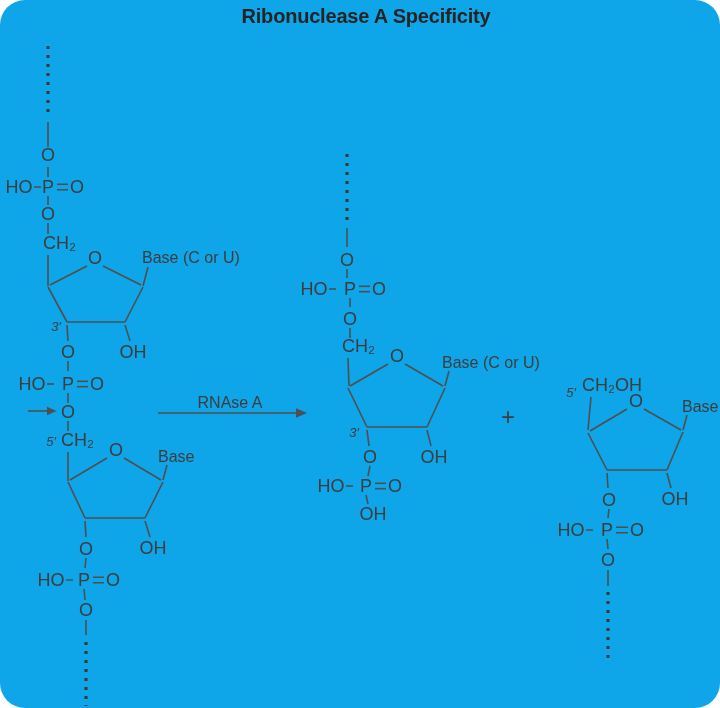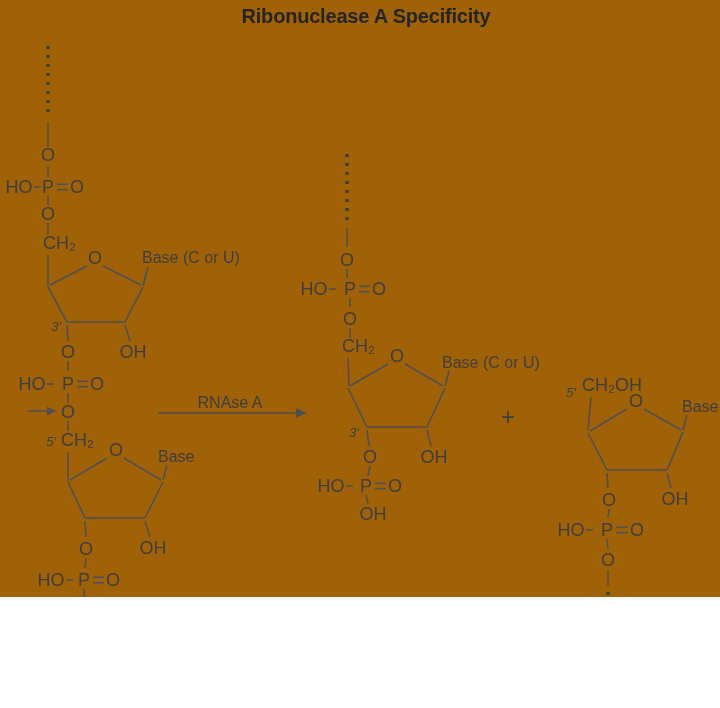--- a/index.html
+++ b/index.html
@@ -1,17 +1,17 @@
 <!DOCTYPE html>
 <html><head>
 <meta charset="utf-8">
 <style>
   html,body{margin:0;padding:0;background:#ffffff;}
-  .canvas{width:720px;height:597px;background:#a16207;position:relative;overflow:hidden;
-          font-family:"Liberation Sans","DejaVu Sans",sans-serif;}
+  .canvas{width:720px;height:708px;background:#0ea5e9;position:relative;overflow:hidden;
+          font-family:"Liberation Sans","DejaVu Sans",sans-serif;border-radius:25px;}
   svg{display:block;}
   svg text{fill:#3d3d3d;font-family:"Liberation Sans","DejaVu Sans",sans-serif;}
   .title{font-size:20px;font-weight:bold;fill:#242424;text-anchor:middle;letter-spacing:-0.2px;}
   .atom{font-size:18px;text-anchor:middle;}
   .atom-s{font-size:18px;text-anchor:start;}
   .base{font-size:16px;text-anchor:start;}
   .prime{font-size:13px;font-style:italic;text-anchor:middle;}
   .enzyme{font-size:16px;text-anchor:middle;}
   .plus{font-size:24px;text-anchor:middle;}
   .bond{stroke:#4f4f4f;stroke-width:1.6;fill:none;}

